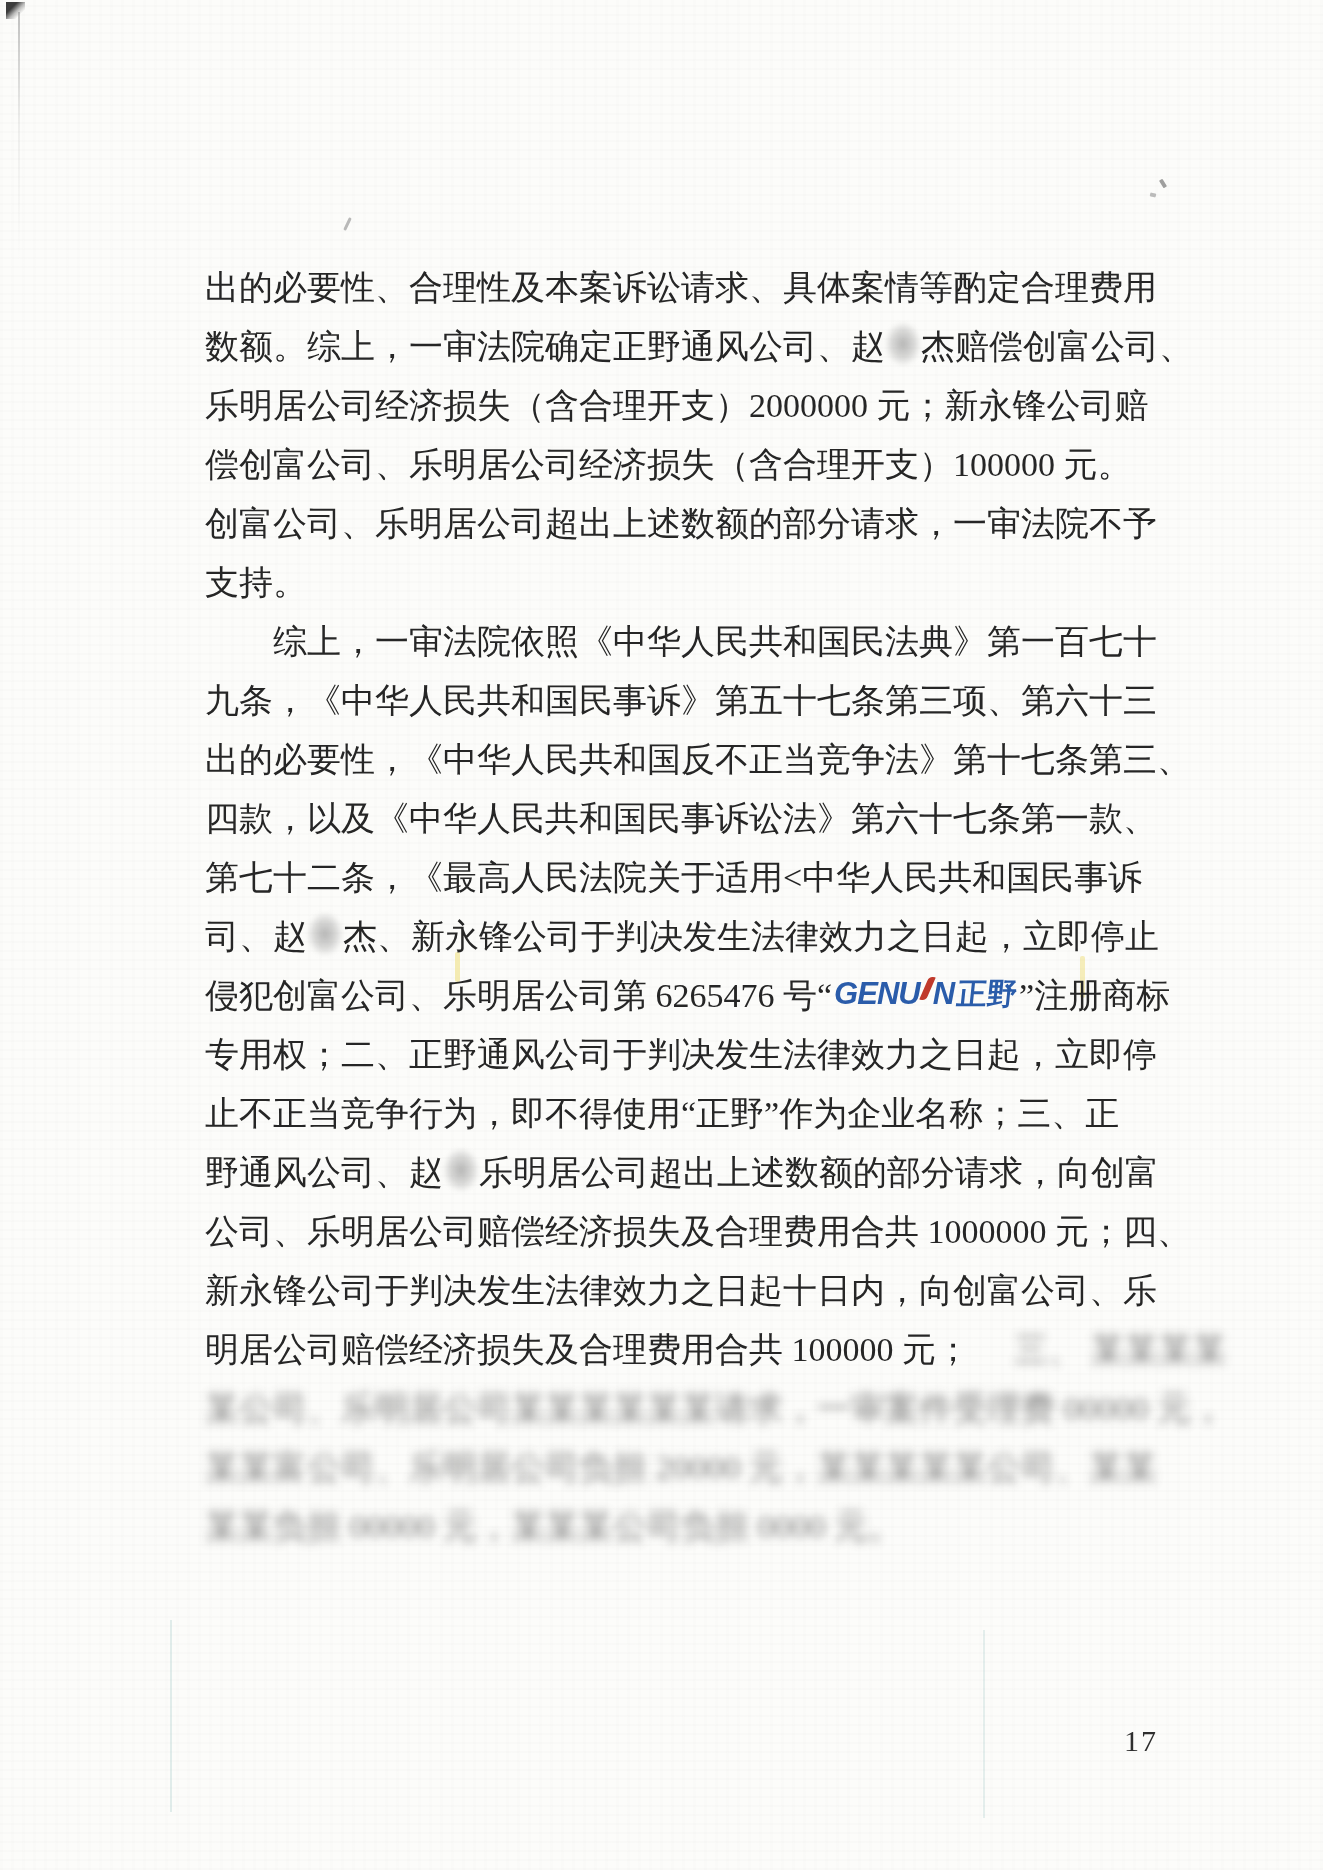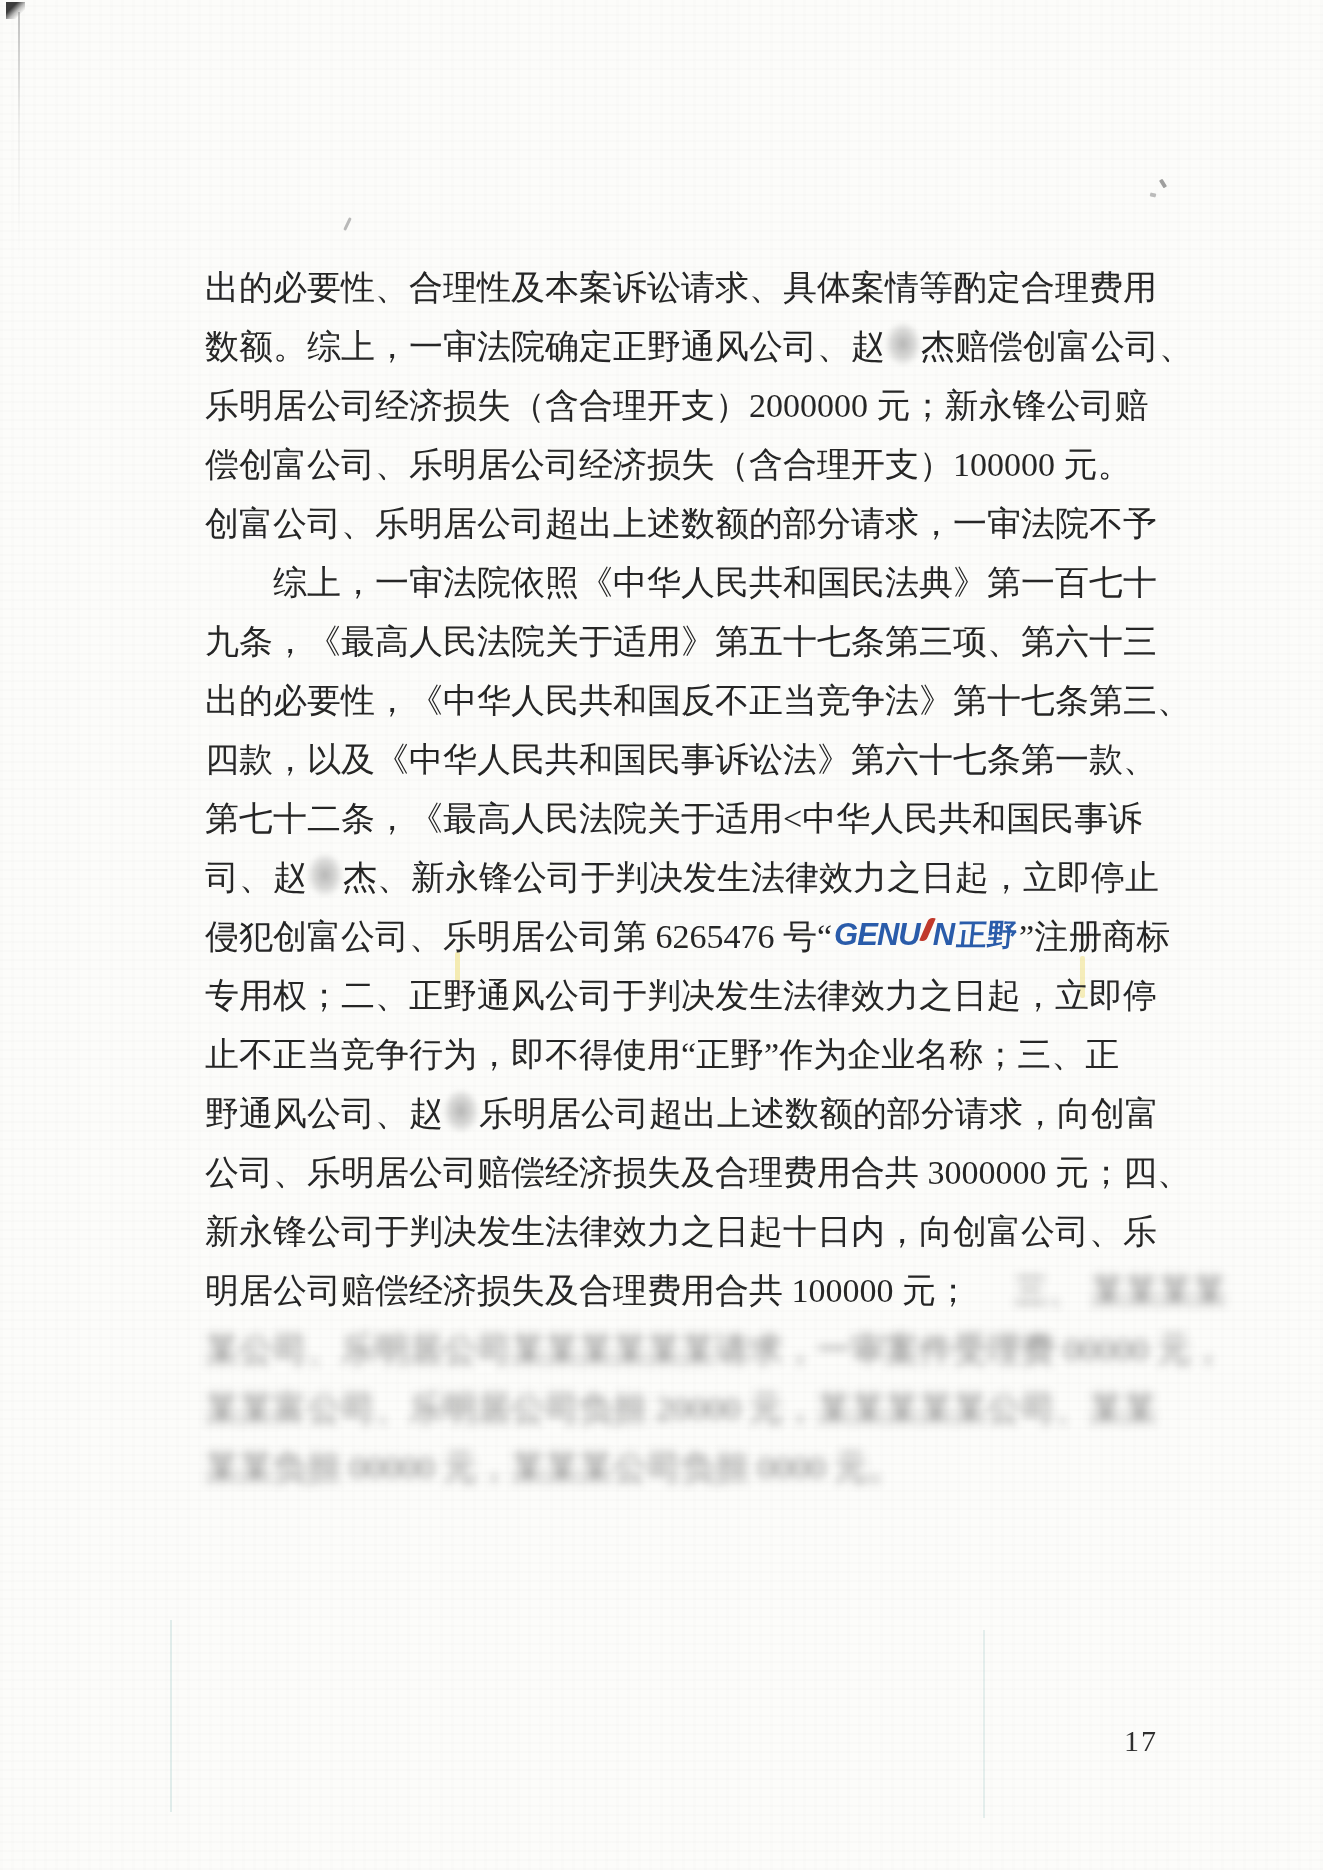--- a/index.html
+++ b/index.html
@@ -142,31 +142,32 @@
   <div class="artifact hl-yellow-2"></div>
   <div class="artifact scan-vline-1"></div>
   <div class="artifact scan-vline-2"></div>
 
   <div class="text-block">
       <div class="tline"><span class="seg-text">出的必要性、合理性及本案诉讼请求、具体案情等酌定合理费用</span></div>
       <div class="tline"><span class="seg-text">数额。综上，一审法院确定正野通风公司、赵</span><span class="name-blur"></span><span class="seg-text">杰赔偿创富公司、</span></div>
       <div class="tline"><span class="seg-text">乐明居公司经济损失（含合理开支）2000000 元；新永锋公司赔</span></div>
       <div class="tline"><span class="seg-text">偿创富公司、乐明居公司经济损失（含合理开支）100000 元。</span></div>
       <div class="tline"><span class="seg-text">创富公司、乐明居公司超出上述数额的部分请求，一审法院不予</span></div>
+      <div class="tline"><span class="seg-text">支持。</span></div>
       <div class="tline indent"><span class="seg-text">综上，一审法院依照《中华人民共和国民法典》第一百七十</span></div>
-      <div class="tline"><span class="seg-text">九条，《最高人民法院关于适用》第五十七条第三项、第六十三</span></div>
+      <div class="tline"><span class="seg-text">九条，《中华人民共和国民事诉》第五十七条第三项、第六十三</span></div>
       <div class="tline"><span class="seg-text">出的必要性，《中华人民共和国反不正当竞争法》第十七条第三、</span></div>
       <div class="tline"><span class="seg-text">四款，以及《中华人民共和国民事诉讼法》第六十七条第一款、</span></div>
       <div class="tline"><span class="seg-text">第七十二条，《最高人民法院关于适用&lt;中华人民共和国民事诉</span></div>
       <div class="tline"><span class="seg-text">司、赵</span><span class="name-blur"></span><span class="seg-text">杰、新永锋公司于判决发生法律效力之日起，立即停止</span></div>
       <div class="tline"><span class="seg-text">侵犯创富公司、乐明居公司第 6265476 号“</span><span class="logo"><span class="logo-latin">GENU</span><span class="logo-slash"></span><span class="logo-latin">N</span><span class="logo-cjk">正野</span></span><span class="seg-text">”注册商标</span></div>
       <div class="tline"><span class="seg-text">专用权；二、正野通风公司于判决发生法律效力之日起，立即停</span></div>
       <div class="tline"><span class="seg-text">止不正当竞争行为，即不得使用“正野”作为企业名称；三、正</span></div>
       <div class="tline"><span class="seg-text">野通风公司、赵</span><span class="name-blur"></span><span class="seg-text">乐明居公司超出上述数额的部分请求，向创富</span></div>
-      <div class="tline"><span class="seg-text">公司、乐明居公司赔偿经济损失及合理费用合共 3000000 元；四、</span></div>
+      <div class="tline"><span class="seg-text">公司、乐明居公司赔偿经济损失及合理费用合共 1000000 元；四、</span></div>
       <div class="tline"><span class="seg-text">新永锋公司于判决发生法律效力之日起十日内，向创富公司、乐</span></div>
       <div class="tline"><span class="seg-text">明居公司赔偿经济损失及合理费用合共 100000 元；</span><span class="blur-text" style="margin-left: 44px;">三、 某某某某</span></div>
       <div class="tline"><span class="blur-text">某公司、乐明居公司某某某某某某请求，一审案件受理费 00000 元，</span></div>
       <div class="tline"><span class="blur-text">某某富公司、乐明居公司负担 20000 元，某某某某某公司、某某</span></div>
       <div class="tline"><span class="blur-text">某某负担 00000 元，某某某公司负担 0000 元。</span></div>
     </div>
 
   <div class="page-number">17</div>
 
 </div>

